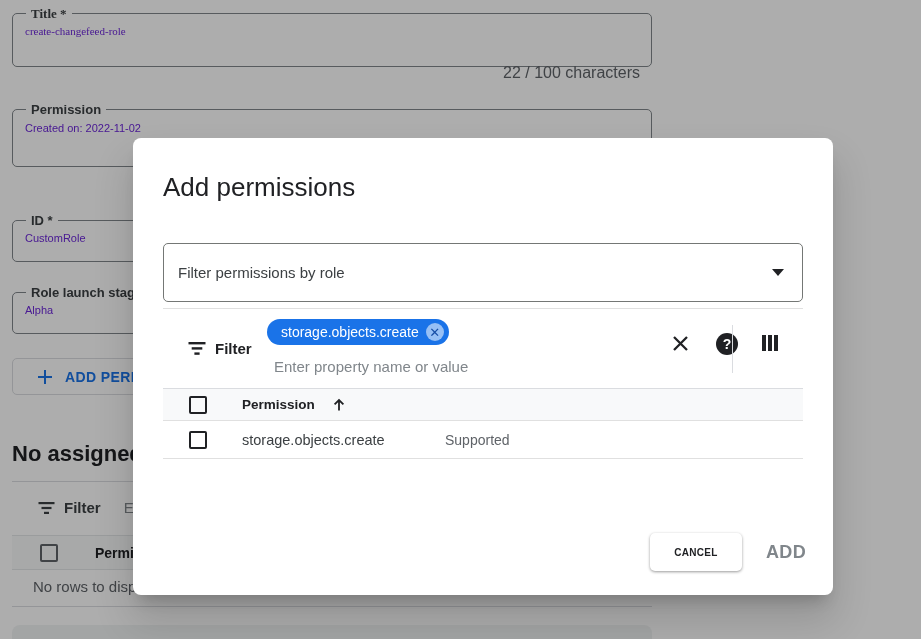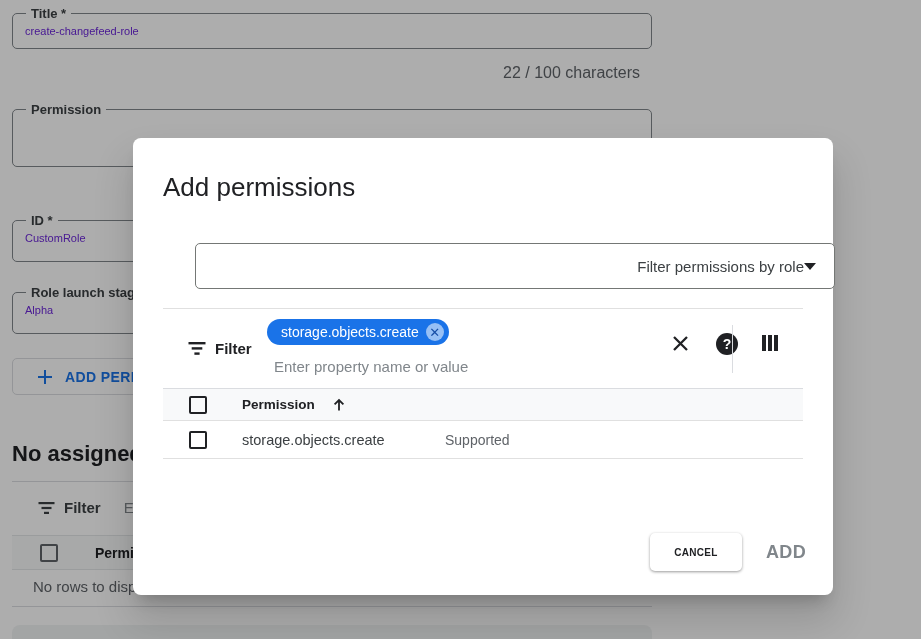--- a/index.html
+++ b/index.html
@@ -37,23 +37,23 @@
   .bg-empty { position:absolute; left:33px; top:578px; font-size:15px; color:#5f6368; white-space:nowrap; }
   .bg-bottom-box { position:absolute; left:12px; top:625px; width:640px; height:20px;
                    background:#f1f3f4; border-radius:8px 8px 0 0; }
   
   .scrim { position:absolute; inset:0; background:rgba(0,0,0,0.32); z-index:10; }
   
   .modal { position:absolute; left:133px; top:138px; width:700px; height:457px; z-index:20;
            background:#fff; border-radius:8px;
            box-shadow:0 11px 15px -7px rgba(0,0,0,.2),0 24px 38px 3px rgba(0,0,0,.14); }
   .modal-title { position:absolute; left:30px; top:34px; font-size:26px; color:#202124; }
-  .role-filter { position:absolute; left:30px; top:105px; width:640px; height:46px;
+  .role-filter { position:absolute; left:30px; top:105px; width:640px; height:59px;
                  border:1px solid #747775; border-radius:5px; background:#fff;
-                 display:flex; align-items:center; justify-content:flex-end; padding:0 18px 0 14px;margin-left:32px; }
+                 display:flex; align-items:center; justify-content:space-between; padding:0 18px 0 14px; }
   .role-filter-text { font-size:15px; color:#3c4043; }
   .caret-down { width:0; height:0; border-left:6px solid transparent; border-right:6px solid transparent;
                 border-top:7px solid #202124; }
   .toolbar { position:absolute; left:30px; top:170px; width:640px; height:80px;
              border-top:1px solid #e0e0e0; }
   .tb-filter { position:absolute; left:25px; top:31px; display:flex; align-items:center; gap:9px; }
   .tb-filter-label { font-size:15px; font-weight:bold; color:#202124; }
   .chip { position:absolute; left:104px; top:10px; height:26px; display:inline-flex; align-items:center;
           gap:7px; background:#1a73e8; color:#fff; border-radius:14px; padding:0 5px 0 14px;
           font-size:14px; white-space:nowrap; }
@@ -83,28 +83,29 @@
   .add-btn { position:absolute; left:620px; top:0; width:66px; height:38px; background:transparent;
              border:none; font-family:inherit; font-size:18px; font-weight:bold; letter-spacing:.3px;
              color:#80868b; }
   svg { display:block; }
 </style>
 </head>
 <body>
 
 <div class="screen">
 
-  <div class="ofield" style="left:12px; top:13px; width:640px; height:36px;">
+  <div class="ofield" style="left:12px; top:13px; width:640px; height:54px;font-family:Liberation Serif, serif;">
     <span class="flabel">Title *</span>
     <div class="fvalue">create-changefeed-role</div>
   </div>
   <div class="char-counter">22 / 100 characters</div>
 
   <div class="ofield" style="left:12px; top:109px; width:640px; height:58px;">
     <span class="flabel">Permission</span>
+    <div class="fvalue" style="padding-top:12px;">Created on: 2022-11-02</div>
   </div>
 
   <div class="ofield" style="left:12px; top:220px; width:640px; height:42px;">
     <span class="flabel">ID *</span>
     <div class="fvalue">CustomRole</div>
   </div>
 
   <div class="ofield" style="left:12px; top:292px; width:640px; height:42px;">
     <span class="flabel">Role launch stage</span>
     <div class="fvalue">Alpha</div>

